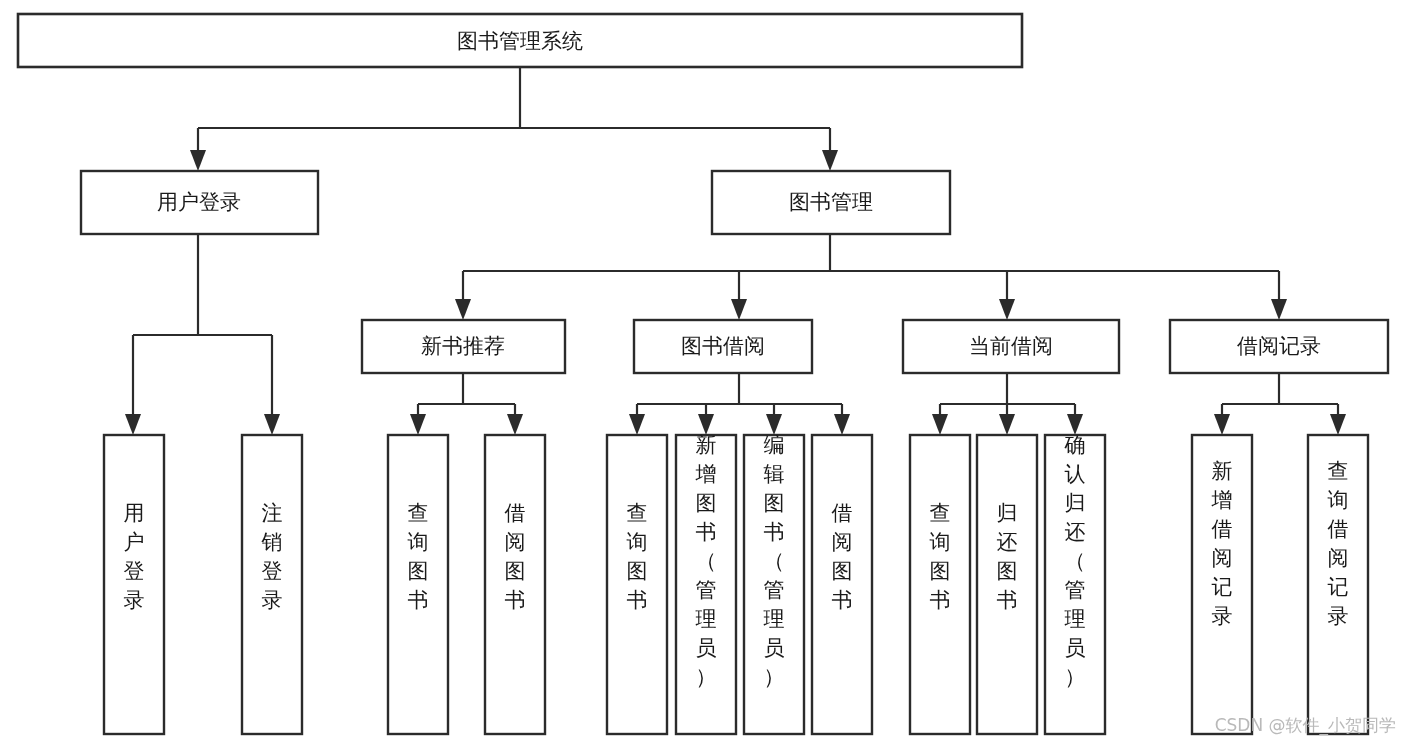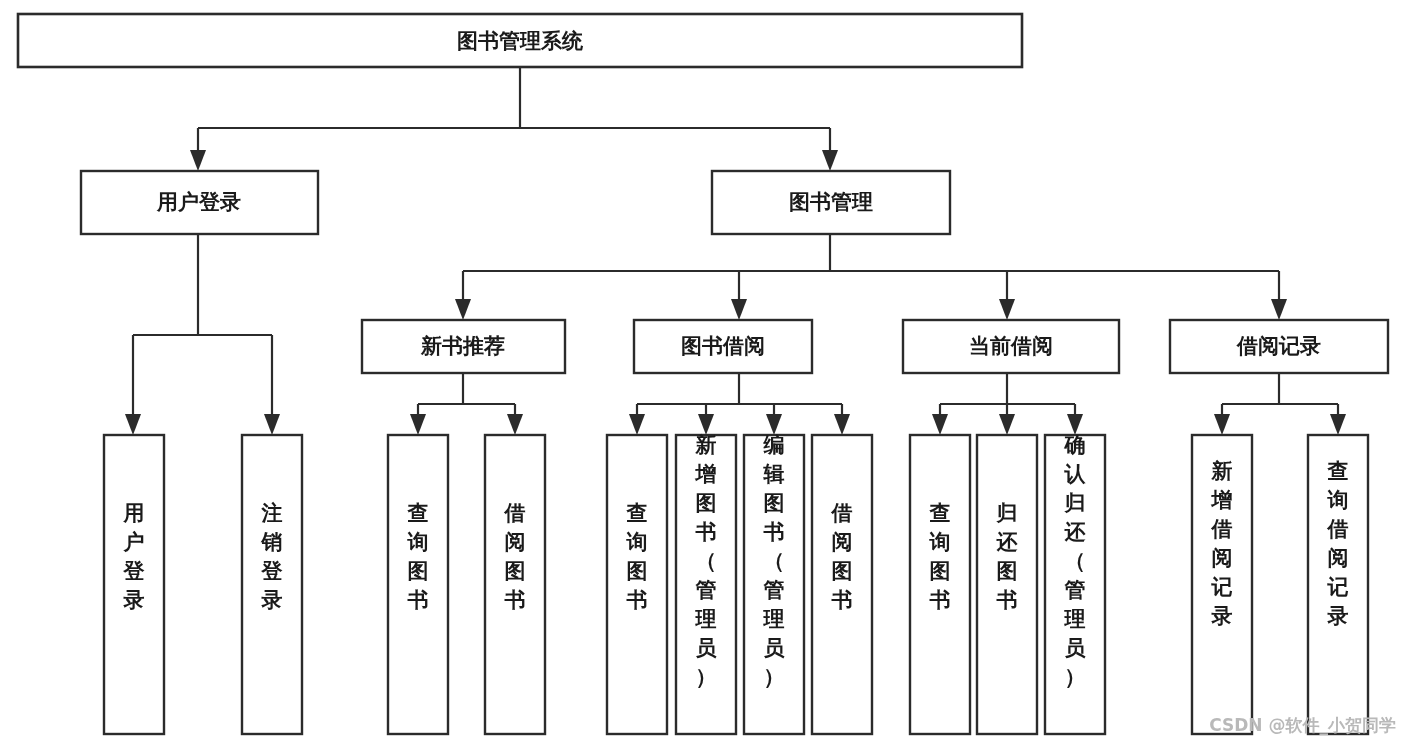--- a/index.html
+++ b/index.html
@@ -14,21 +14,20 @@
     position: relative;
     overflow: hidden;
     font-family: "DejaVu Sans", "Liberation Sans", sans-serif;
   }
   #diagram-root {
     position: absolute;
     left: 0;
     top: 0;
     width: 1405px;
     height: 584px;
-    font-weight: bold;
   }
   svg.diagram-canvas {
     display: block;
     width: 1405px;
     height: 747px;
   }
   .node-box {
     fill: #ffffff;
     stroke: #2b2b2b;
     stroke-width: 2.4;

